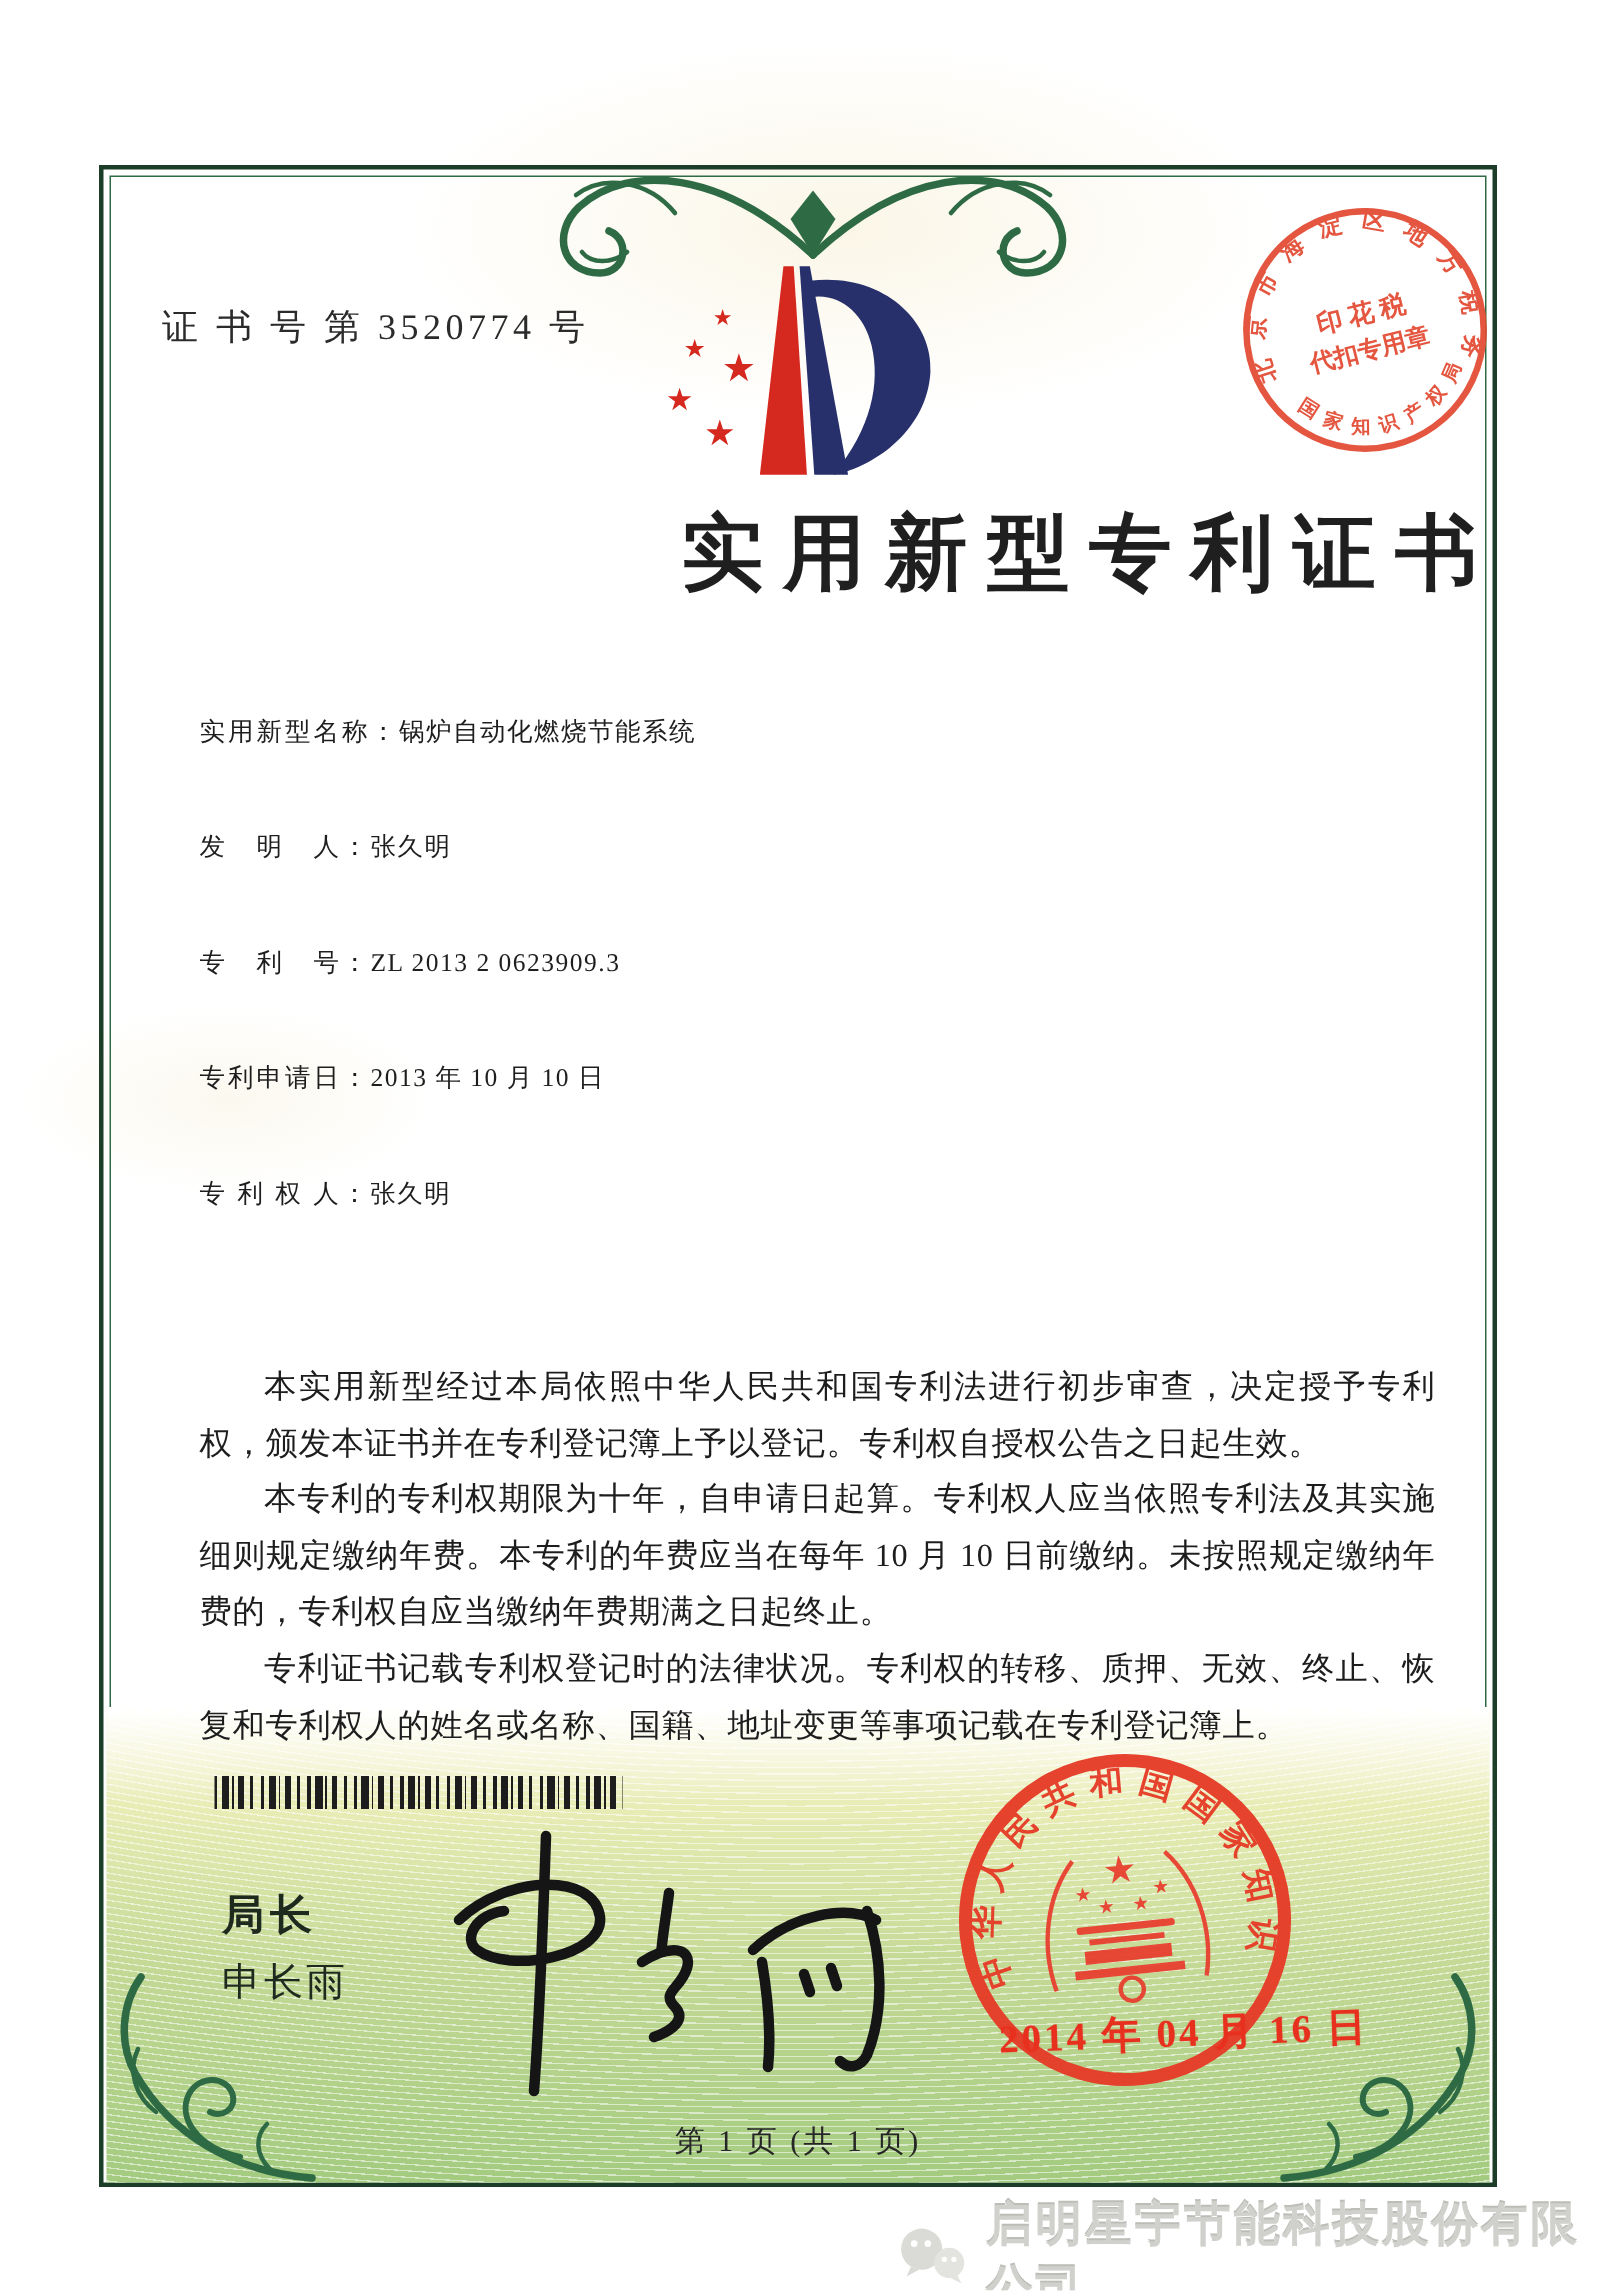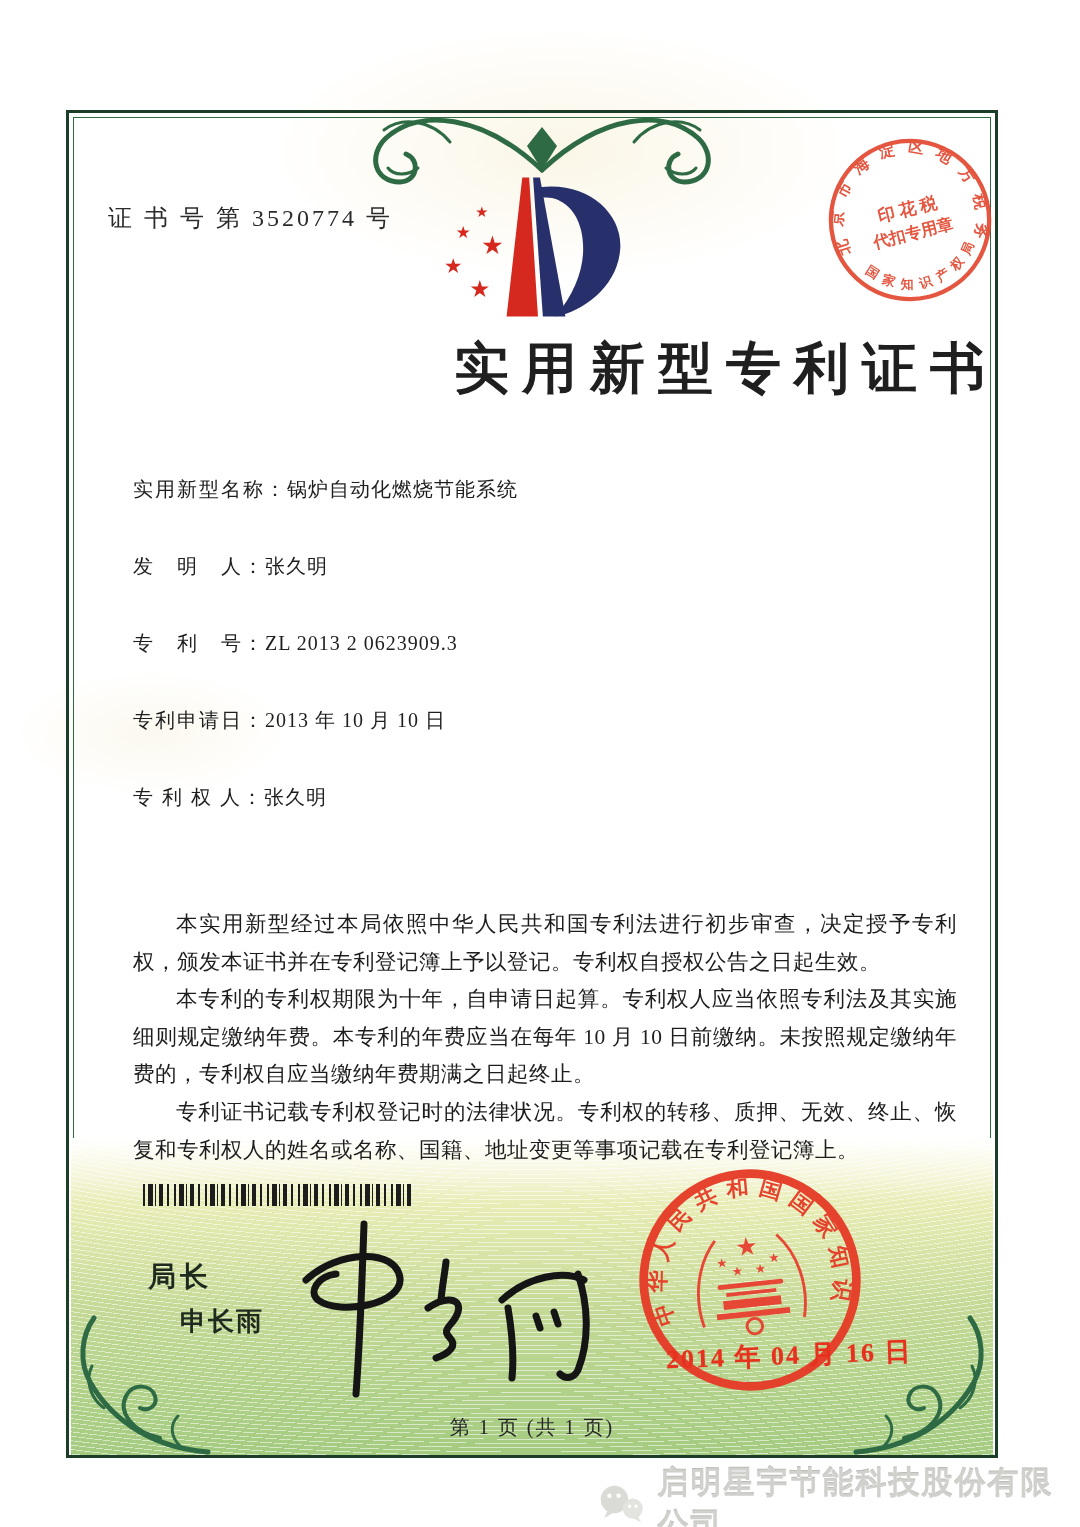--- a/index.html
+++ b/index.html
@@ -23,43 +23,43 @@
   }
   .band::before { content:""; position:absolute; left:0; top:0; right:0; height:64px;
     background:linear-gradient(180deg,#ffffff 0%, rgba(255,255,255,0) 100%); }
 
   
   .cert-no { left:108px; top:202px; font-size:24px; color:#2b2b2b; letter-spacing:3px; }
   .title { left:66px; top:332px; width:932px; text-align:right; font-size:55px; font-weight:bold;
            color:#1f1f1f; letter-spacing:13px; }
 
   
-  .fields { left:133px; top:476px; width:760px; font-size:20px; color:#1e1e1e; }
+  .fields { left:133px; top:476px; width:760px; font-size:17px; color:#1e1e1e; }
   .frow { height:77px; letter-spacing:1px; }
   .frow .lab { letter-spacing:2px; }
 
   
   .bodytext { left:133px; top:906px; width:824px; font-size:21.5px; line-height:37.6px;
               color:#1d1d1d; text-align:justify; }
   .bodytext p { text-indent:2em; letter-spacing:0.5px; }
 
   
   .barcode { left:143px; top:1184px; width:272px; height:22px;
     background-image: repeating-linear-gradient(90deg,
       #1d1d1d 0 2px, rgba(0,0,0,0) 2px 5px,
       #1d1d1d 5px 10px, rgba(0,0,0,0) 10px 12px,
       #1d1d1d 12px 13px, rgba(0,0,0,0) 13px 16px,
       #1d1d1d 16px 20px, rgba(0,0,0,0) 20px 24px,
       #1d1d1d 24px 26px, rgba(0,0,0,0) 26px 31px); }
 
   
   .sig-title { left:148px; top:1258px; font-family:Liberation Serif, serif; font-weight:bold;
                font-size:28px; color:#1f2a1f; letter-spacing:4px; }
-  .sig-name  { left:148px; top:1304px; font-family:"Liberation Sans",sans-serif; font-weight:bold;
-               font-size:26px; color:#1f2a1f; letter-spacing:2px;margin-left:32px; }
+  .sig-name  { left:148px; top:1304px; font-family:"Liberation Sans",sans-serif; font-weight:normal;
+               font-size:26px; color:#1f2a1f; letter-spacing:2px; }
   .sig-draw { left:278px; top:1212px; }
 
   
   .tax-stamp { left:824px; top:134px; width:172px; height:172px; transform:rotate(-14deg); opacity:.93; }
   .office-seal { left:634px; top:1164px; width:232px; height:232px; transform:rotate(-6deg); opacity:.95; }
   .seal-date { left:666px; top:1338px; font-size:26px; font-weight:bold; color:#e8301f;
                letter-spacing:2px; transform:rotate(-2deg); text-shadow:0 0 1px rgba(232,48,31,.5); }
 
   .footer { left:66px; top:1414px; width:932px; text-align:center; font-size:20px; color:#262626; letter-spacing:2px; }
 

